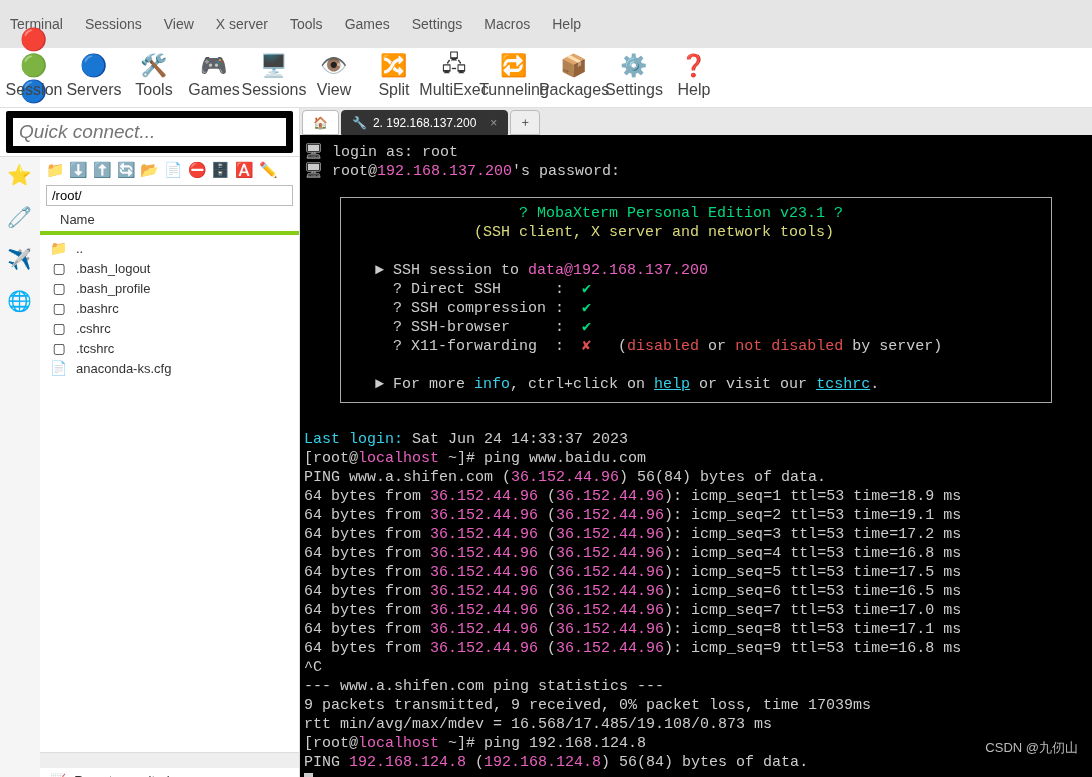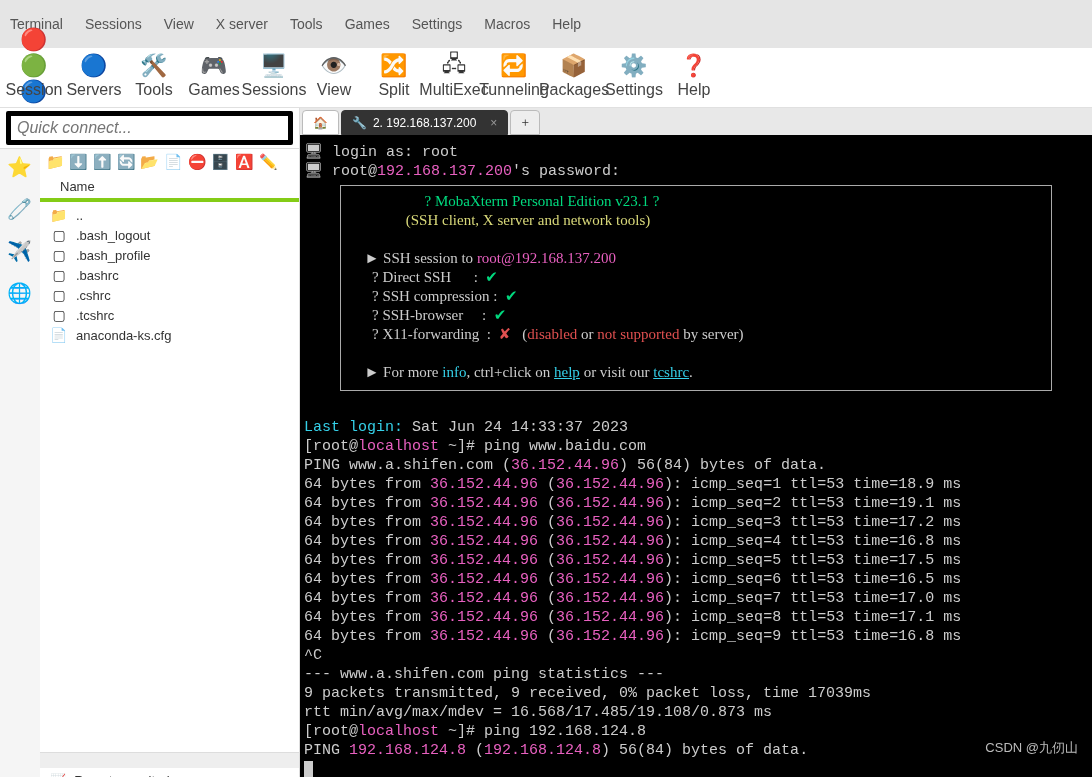--- a/index.html
+++ b/index.html
@@ -6,21 +6,21 @@
 body { font-family: "Segoe UI", Tahoma, sans-serif; font-size: 13px; background: #fff; width: 1092px; height: 777px; overflow: hidden; color: #333; }
 .menubar { display: flex; gap: 22px; padding: 16px 10px; background: #e5e5e5; font-size: 14px; color: #555; }
 .menubar span { cursor: default; }
 .toolbar { display: flex; gap: 0; padding: 2px 4px 6px; background: #fff; border-bottom: 1px solid #e0e0e0; }
 .tool { display: flex; flex-direction: column; align-items: center; width: 60px; padding: 2px 2px; cursor: pointer; }
 .tool .ico { width: 28px; height: 28px; display: flex; align-items: center; justify-content: center; font-size: 22px; }
 .tool .lbl { font-size: 16px; color: #444; margin-top: 1px; }
 .main { display: flex; height: calc(100% - 92px); }
 .leftcol { width: 300px; display: flex; flex-direction: column; border-right: 1px solid #ddd; }
 .quickbar { padding: 3px 6px; border-bottom: 1px solid #ddd; }
-.quickbar input { width: 100%; border: 5px solid #000000; padding: 3px 6px; font-size: 16px; color: #888; font-style: italic; border-radius: 2px; }
+.quickbar input { width: 100%; border: 7px solid #000000; padding: 3px 6px; font-size: 19px; color: #888; font-style: italic; border-radius: 2px; }
 .sidetabs { display: flex; }
 .vtabs { width: 40px; background: #f5f5f5; display: flex; flex-direction: column; align-items: center; padding-top: 6px; gap: 18px; }
 .vtabs span { font-size: 20px; cursor: pointer; }
 .filepane { flex: 1; display: flex; flex-direction: column; }
 .filetoolbar { display: flex; gap: 5px; padding: 4px 6px; align-items: center; }
 .filetoolbar span { font-size: 15px; cursor: pointer; }
 .pathbox { padding: 2px 6px; }
 .pathbox input { width: 100%; border: 1px solid #bbb; padding: 2px 5px; font-size: 13px; }
 .filehdr { padding: 4px 20px; font-size: 13px; color: #333; border-bottom: 4px solid #84cc16; }
 .filelist { flex: 1; overflow: auto; padding: 3px 0; }
@@ -36,21 +36,21 @@
 .tab.active { background: #333; color: #fff; border-color: #333; }
 .tab .x { margin-left: 8px; color: #999; }
 .tab.add { background: #eee; padding: 0 8px; }
 .term { flex: 1; background: #000; color: #ccc; font-family: "Consolas","Courier New",monospace; font-size: 15px; line-height: 19px; padding: 8px 4px; overflow: hidden; white-space: pre; }
 .term .t-green { color: #00d97e; }
 .term .t-cyan { color: #35d0e8; }
 .term .t-yellow { color: #d9d97a; }
 .term .t-magenta { color: #e860c0; }
 .term .t-red { color: #e05050; }
 .term .t-link { color: #35d0e8; text-decoration: underline; }
-.term .box { border: 1px solid #aaa; padding: 6px 16px 8px; margin: 4px 36px 8px; font-family: Liberation Serif, serif; }
+.term .box { border: 1px solid #aaa; padding: 6px 16px 8px; margin: 16px 36px 8px; }
 .term .tick { color: #00d97e; }
 .term .cross { color: #e05050; }
 .watermark { position: absolute; bottom: 20px; right: 14px; color: #bbb; font-size: 13px; font-family: sans-serif; }
 .cursor { display:inline-block; width:9px; height:16px; background:#ccc; vertical-align:middle;}
 </style>
 </head>
 <body>
 
 <div class="menubar" id="menubar">
     <span>Terminal</span>
@@ -134,20 +134,21 @@
             <span>⬇️</span>
             <span>⬆️</span>
             <span>🔄</span>
             <span>📂</span>
             <span>📄</span>
             <span>⛔</span>
             <span>🗄️</span>
             <span>🅰️</span>
             <span>✏️</span>
           </div>
+        <div class="pathbox"><input value="/root/" style=""></div>
         <div class="filehdr">Name</div>
         <div class="filelist" id="filelist">
             <div class="frow">
               <span class="fico">📁</span>
               <span class="fname">..</span>
             </div>
             <div class="frow">
               <span class="fico">▢</span>
               <span class="fname">.bash_logout</span>
             </div>
@@ -193,25 +194,25 @@
       </div>
       <div class="tab add">
           <span>＋</span>
         </div>
     </div>
     <div class="term" id="term"><span>🖥 </span>login as: <span>root</span>
 <span>🖥 </span>root@<span class="t-magenta">192.168.137.200</span>'s password:
 <div class="box">                  <span class="t-green">? MobaXterm Personal Edition v23.1 ?</span>
              <span class="t-yellow">(SSH client, X server and network tools)</span>
 
-  ► SSH session to <span class="t-magenta">root@192.168.137.200</span>
+  ► SSH session to <span class="t-magenta">data@192.168.137.200</span>
     ? Direct SSH      :  <span class="tick">✔</span>
     ? SSH compression :  <span class="tick">✔</span>
     ? SSH-browser     :  <span class="tick">✔</span>
-    ? X11-forwarding  :  <span class="cross">✘</span>   (<span class="t-red">disabled</span> or <span class="t-red">not supported</span> by server)
+    ? X11-forwarding  :  <span class="cross">✘</span>   (<span class="t-red">disabled</span> or <span class="t-red">not disabled</span> by server)
 
   ► For more <span class="t-cyan">info</span>, ctrl+click on <span class="t-link">help</span> or visit our <span class="t-link">tcshrc</span>.
 </div>
 <span class="t-cyan">Last login:</span> Sat Jun 24 14:33:37 2023
 [<span>root</span>@<span class="t-magenta">localhost</span> ~]# ping www.baidu.com
 PING www.a.shifen.com (<span class="t-magenta">36.152.44.96</span>) 56(84) bytes of data.
 64 bytes from <span class="t-magenta">36.152.44.96</span> (<span class="t-magenta">36.152.44.96</span>): icmp_seq=1 ttl=53 time=18.9 ms
 64 bytes from <span class="t-magenta">36.152.44.96</span> (<span class="t-magenta">36.152.44.96</span>): icmp_seq=2 ttl=53 time=19.1 ms
 64 bytes from <span class="t-magenta">36.152.44.96</span> (<span class="t-magenta">36.152.44.96</span>): icmp_seq=3 ttl=53 time=17.2 ms
 64 bytes from <span class="t-magenta">36.152.44.96</span> (<span class="t-magenta">36.152.44.96</span>): icmp_seq=4 ttl=53 time=16.8 ms

